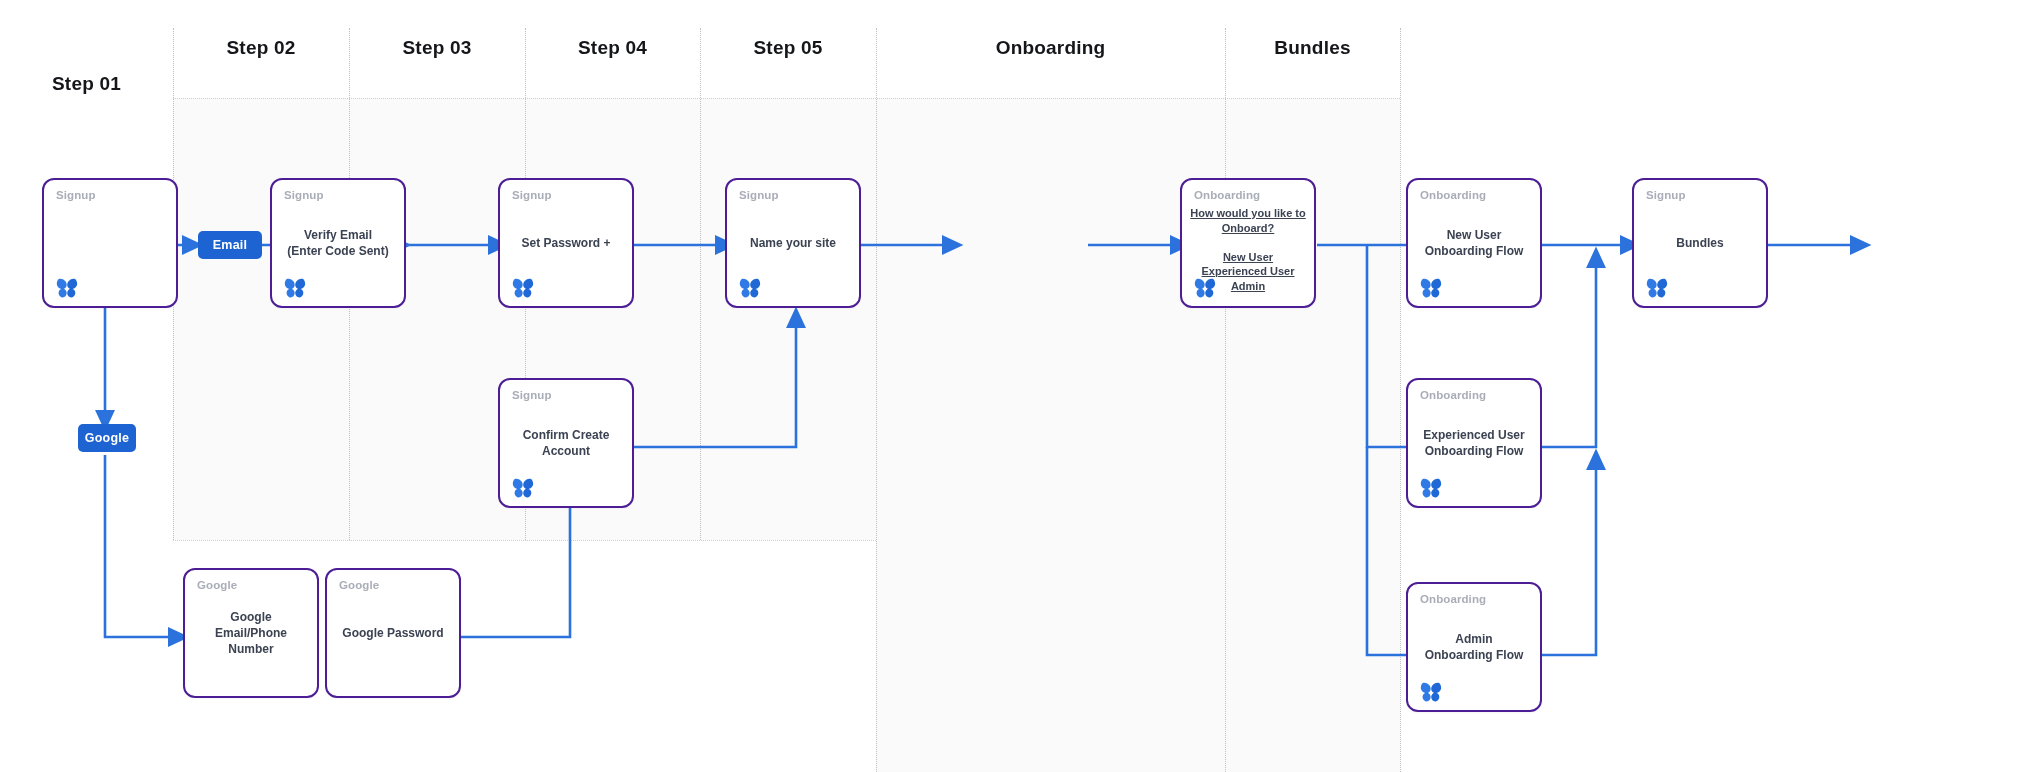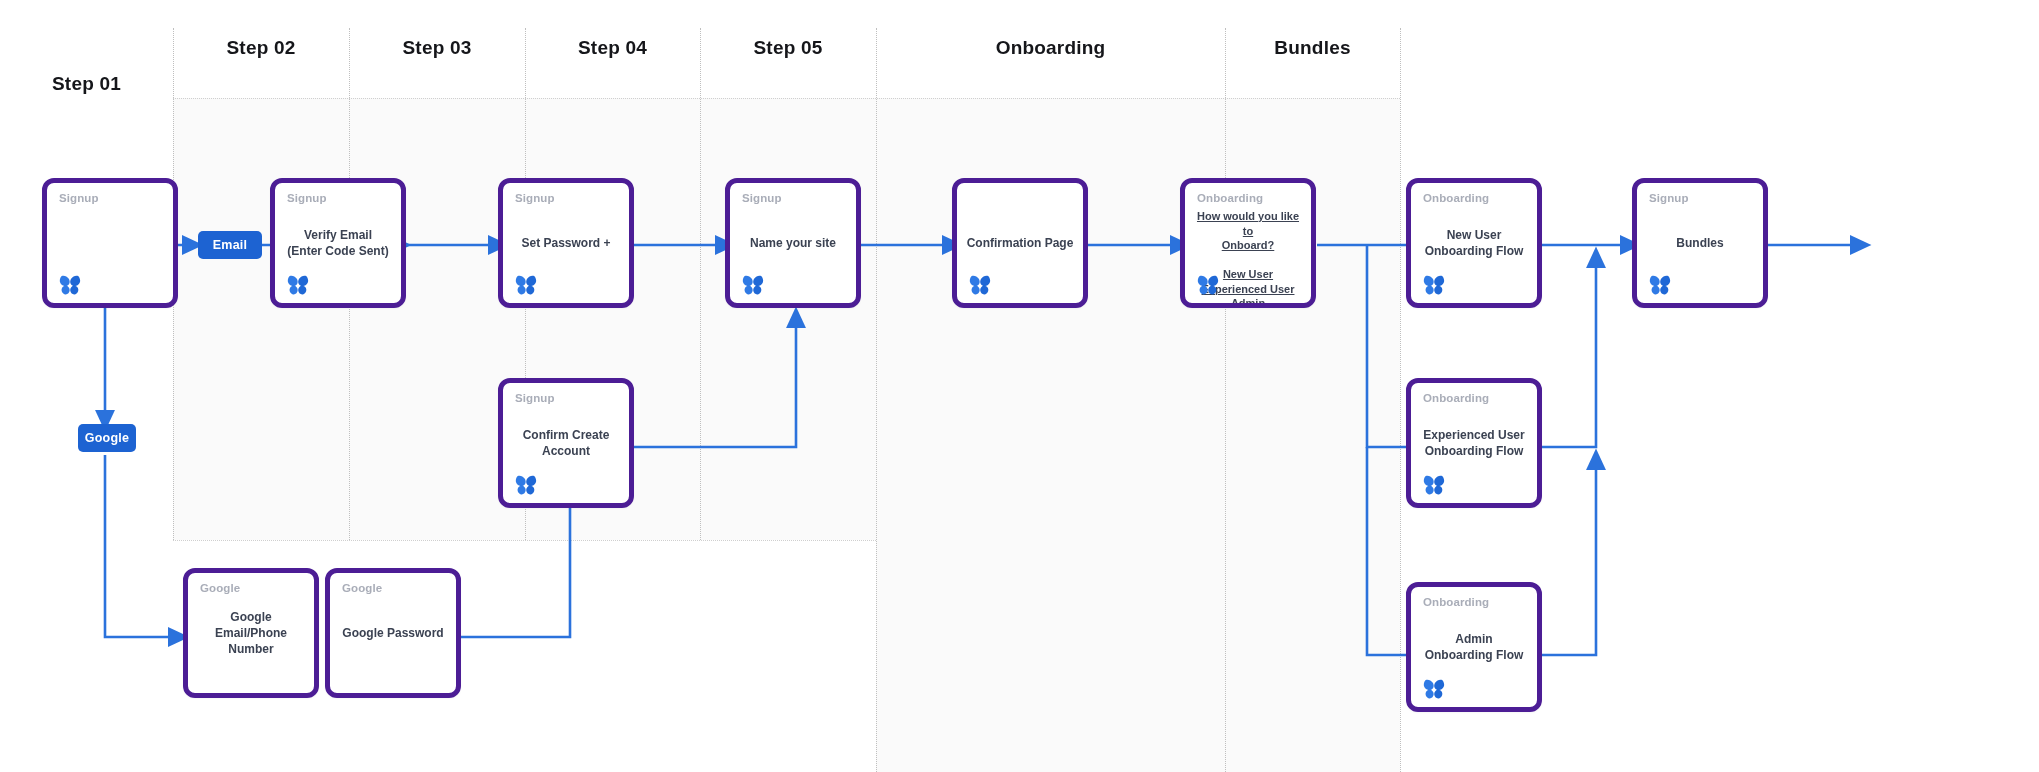--- a/index.html
+++ b/index.html
@@ -52,21 +52,21 @@
     position: absolute;
     left: 0; top: 0;
     width: 2039px; height: 772px;
     pointer-events: none;
   }
 
   
   .card {
     position: absolute;
     background: #ffffff;
-    border: 5px solid #4c1d95;
+    border: 2px solid #4c1d95;
     border-radius: 12px;
     box-shadow: 0 1px 2px rgba(16,24,40,.04);
     overflow: hidden;
   }
   .card .cat {
     position: absolute;
     left: 12px;
     top: 9px;
     font-size: 11.5px;
     font-weight: bold;
@@ -243,30 +243,20 @@
     <span class="cat">Signup</span>
     <div class="body">Name your site</div>
     <svg class="glyph" viewBox="0 0 24 24">
       <path fill="#2f7ae5" d="M4.3 4.6c2.4-.9 5 .4 6.4 2.4 1.1 1.6 1.3 3.4.6 4.8-.9 1.8-3.1 2.5-5.1 1.9-2.4-.7-4-3-3.6-5.3.2-1.7 1-3.2 1.7-3.8z"></path>
       <path fill="#1f68d6" d="M19.6 4.6c-2.4-.9-5 .4-6.4 2.4-1.1 1.6-1.3 3.4-.6 4.8.9 1.8 3.1 2.5 5.1 1.9 2.4-.7 4-3 3.6-5.3-.2-1.7-1-3.2-1.7-3.8z"></path>
       <path fill="#2f7ae5" d="M6.1 20.9c-1.9-1.2-2.4-3.7-1.4-5.5.8-1.4 2.4-2.1 3.9-1.8 1.9.4 3.2 2.2 3.1 4.2-.1 2.2-1.9 4-4 3.8-.6-.1-1.2-.3-1.6-.7z"></path>
       <path fill="#1f68d6" d="M17.8 20.9c1.9-1.2 2.4-3.7 1.4-5.5-.8-1.4-2.4-2.1-3.9-1.8-1.9.4-3.2 2.2-3.1 4.2.1 2.2 1.9 4 4 3.8.6-.1 1.2-.3 1.6-.7z"></path>
     </svg>
   </div>
 
-  <div class="card" style="left:952px; top:178px; width:136px; height:130px;">
-    <span class="cat"></span>
-    <div class="body">Confirmation Page</div>
-    <svg class="glyph" viewBox="0 0 24 24">
-      <path fill="#2f7ae5" d="M4.3 4.6c2.4-.9 5 .4 6.4 2.4 1.1 1.6 1.3 3.4.6 4.8-.9 1.8-3.1 2.5-5.1 1.9-2.4-.7-4-3-3.6-5.3.2-1.7 1-3.2 1.7-3.8z"></path>
-      <path fill="#1f68d6" d="M19.6 4.6c-2.4-.9-5 .4-6.4 2.4-1.1 1.6-1.3 3.4-.6 4.8.9 1.8 3.1 2.5 5.1 1.9 2.4-.7 4-3 3.6-5.3-.2-1.7-1-3.2-1.7-3.8z"></path>
-      <path fill="#2f7ae5" d="M6.1 20.9c-1.9-1.2-2.4-3.7-1.4-5.5.8-1.4 2.4-2.1 3.9-1.8 1.9.4 3.2 2.2 3.1 4.2-.1 2.2-1.9 4-4 3.8-.6-.1-1.2-.3-1.6-.7z"></path>
-      <path fill="#1f68d6" d="M17.8 20.9c1.9-1.2 2.4-3.7 1.4-5.5-.8-1.4-2.4-2.1-3.9-1.8-1.9.4-3.2 2.2-3.1 4.2.1 2.2 1.9 4 4 3.8.6-.1 1.2-.3 1.6-.7z"></path>
-    </svg>
-  </div>
 
   <div class="card" style="left:1180px; top:178px; width:136px; height:130px;">
     <span class="cat">Onboarding</span>
     <div class="body topaligned" style="top:26px; font-size:11px; line-height:1.32;text-decoration:underline;">How would you like to
 Onboard?
 
 New User
 Experienced User
 Admin</div>
     <svg class="glyph" viewBox="0 0 24 24">

